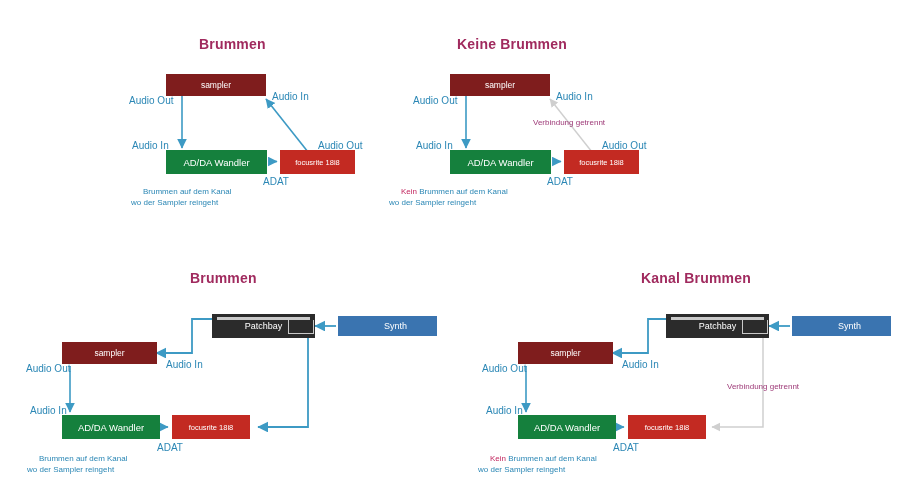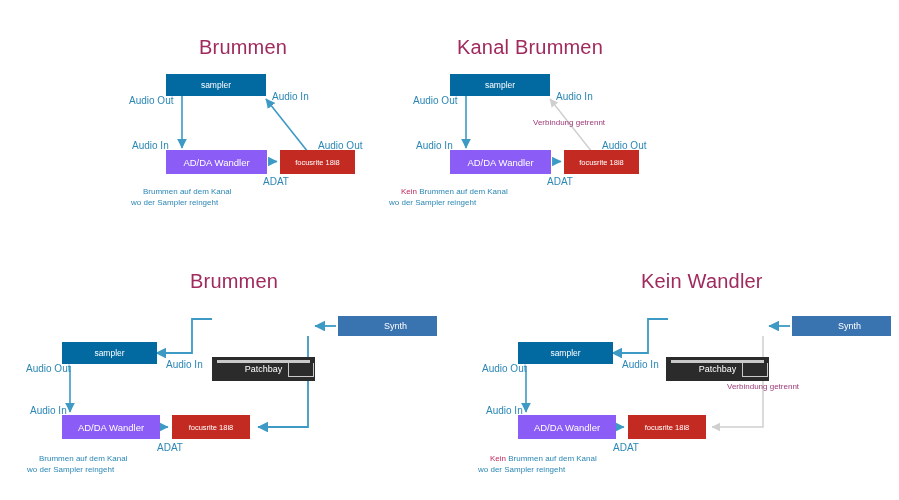--- a/index.html
+++ b/index.html
@@ -7,38 +7,38 @@
     font-family:"Liberation Sans", sans-serif;
     width:899px;height:500px;position:relative;overflow:hidden;
     -webkit-font-smoothing:antialiased;
   }
   .stage{position:absolute;left:0;top:0;width:899px;height:500px;}
   .quad{position:absolute;}
 
   .title{
     position:absolute;
     color:#a02a5e;
-    font-size:20px;
-    font-weight:400;
+    font-size:14px;
+    font-weight:700;
     letter-spacing:.2px;
     white-space:nowrap;
   }
 
   .box{
     position:absolute;
     display:flex;align-items:center;justify-content:center;
     box-sizing:border-box;
     white-space:nowrap;
     overflow:hidden;
   }
-  .box-sampler{background:#0369a1;color:#ffffff;font-size:8.5px;}
-  .box-addа, .box-adda{background:#8b5cf6;color:#ffffff;font-size:9.5px;}
+  .box-sampler{background:#7f1d1d;color:#ffffff;font-size:8.5px;}
+  .box-addа, .box-adda{background:#15803d;color:#ffffff;font-size:9.5px;}
   .box-focusrite{background:#c32a22;color:#ffffff;font-size:7.5px;}
   .box-synth{background:#3a74b0;color:#ffffff;font-size:9px;padding-left:16px;}
-  .box-patchbay{background:#2b2b2b;color:#ffffff;font-size:9px;margin-top:43px;}
+  .box-patchbay{background:#2b2b2b;color:#ffffff;font-size:9px;}
 
   .pb-strip{
     position:absolute;left:5px;right:5px;top:3px;height:3px;
     background:#c9c9c9;
   }
   .pb-sq{
     position:absolute;
     border:1px solid #c9c9c9;
     border-top:none;
     background:transparent;
@@ -135,21 +135,21 @@
     <div class="lbl" style="left:318px;top:140px;">Audio Out</div>
     <div class="lbl lbl-adat" style="left:263px;top:176px;">ADAT</div>
 
     <div class="cap" style="left:131px;top:186px;">
       <div><span class="neg"></span><span>Brummen auf dem Kanal</span></div>
       <div>wo der Sampler reingeht</div>
     </div>
   </div>
 
   <div class="quad">
-    <div class="title" style="left:457px;top:36px;">Kanal Brummen</div>
+    <div class="title" style="left:457px;top:36px;">Keine Brummen</div>
 
     <div class="box box-sampler" style="left:450px;top:74px;width:100px;height:22px;">
       <span>sampler</span>
     </div>
 
     <div class="box box-adda" style="left:450px;top:150px;width:101px;height:24px;">
       <span>AD/DA Wandler</span>
     </div>
 
     <div class="box box-focusrite" style="left:564px;top:150px;width:75px;height:24px;">
@@ -199,21 +199,21 @@
     <div class="lbl" style="left:166px;top:359px;">Audio In</div>
     <div class="lbl lbl-adat" style="left:157px;top:442px;">ADAT</div>
 
     <div class="cap" style="left:27px;top:453px;">
       <div><span class="neg"></span><span>Brummen auf dem Kanal</span></div>
       <div>wo der Sampler reingeht</div>
     </div>
   </div>
 
   <div class="quad">
-    <div class="title" style="left:641px;top:270px;">Kein Wandler</div>
+    <div class="title" style="left:641px;top:270px;">Kanal Brummen</div>
 
     <div class="box box-patchbay" style="left:666px;top:314px;width:103px;height:24px;">
       <div class="pb-strip"></div>
       <div class="pb-sq" style="left:76px;top:6px;width:24px;height:13px;"></div>
       <span class="pb-label">Patchbay</span>
     </div>
 
     <div class="box box-synth" style="left:792px;top:316px;width:99px;height:20px;">
       <span>Synth</span>
     </div>

